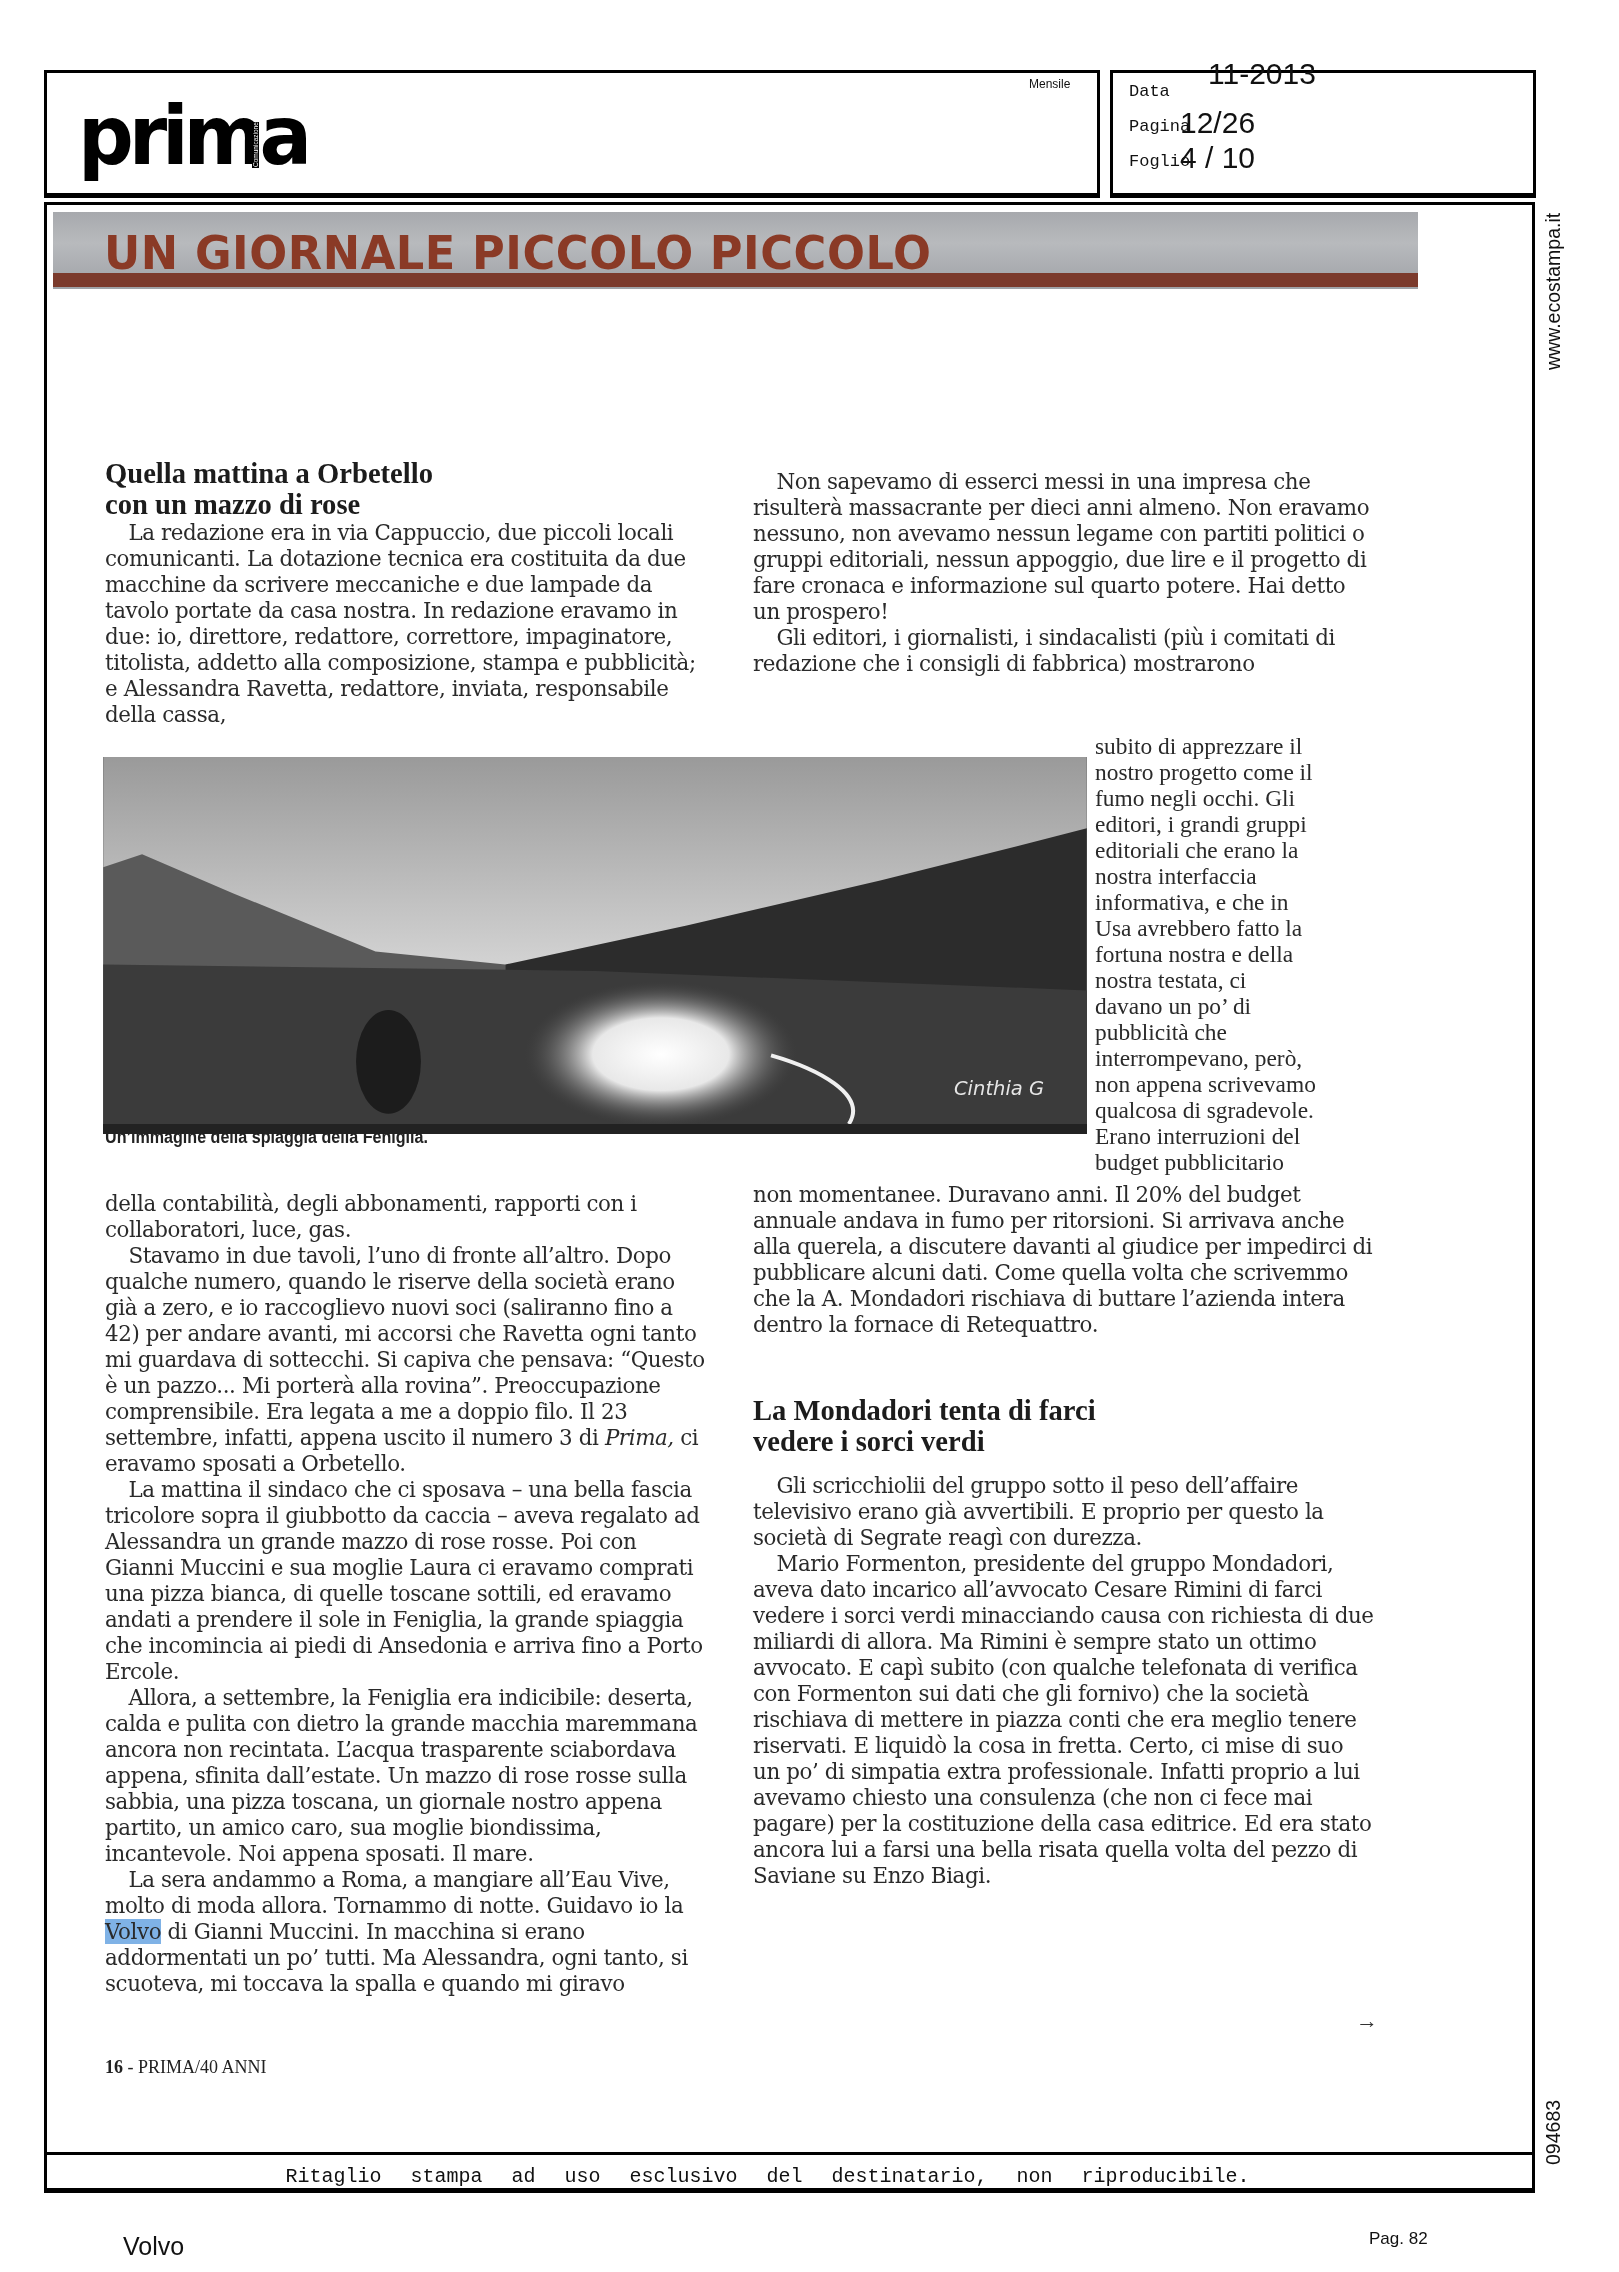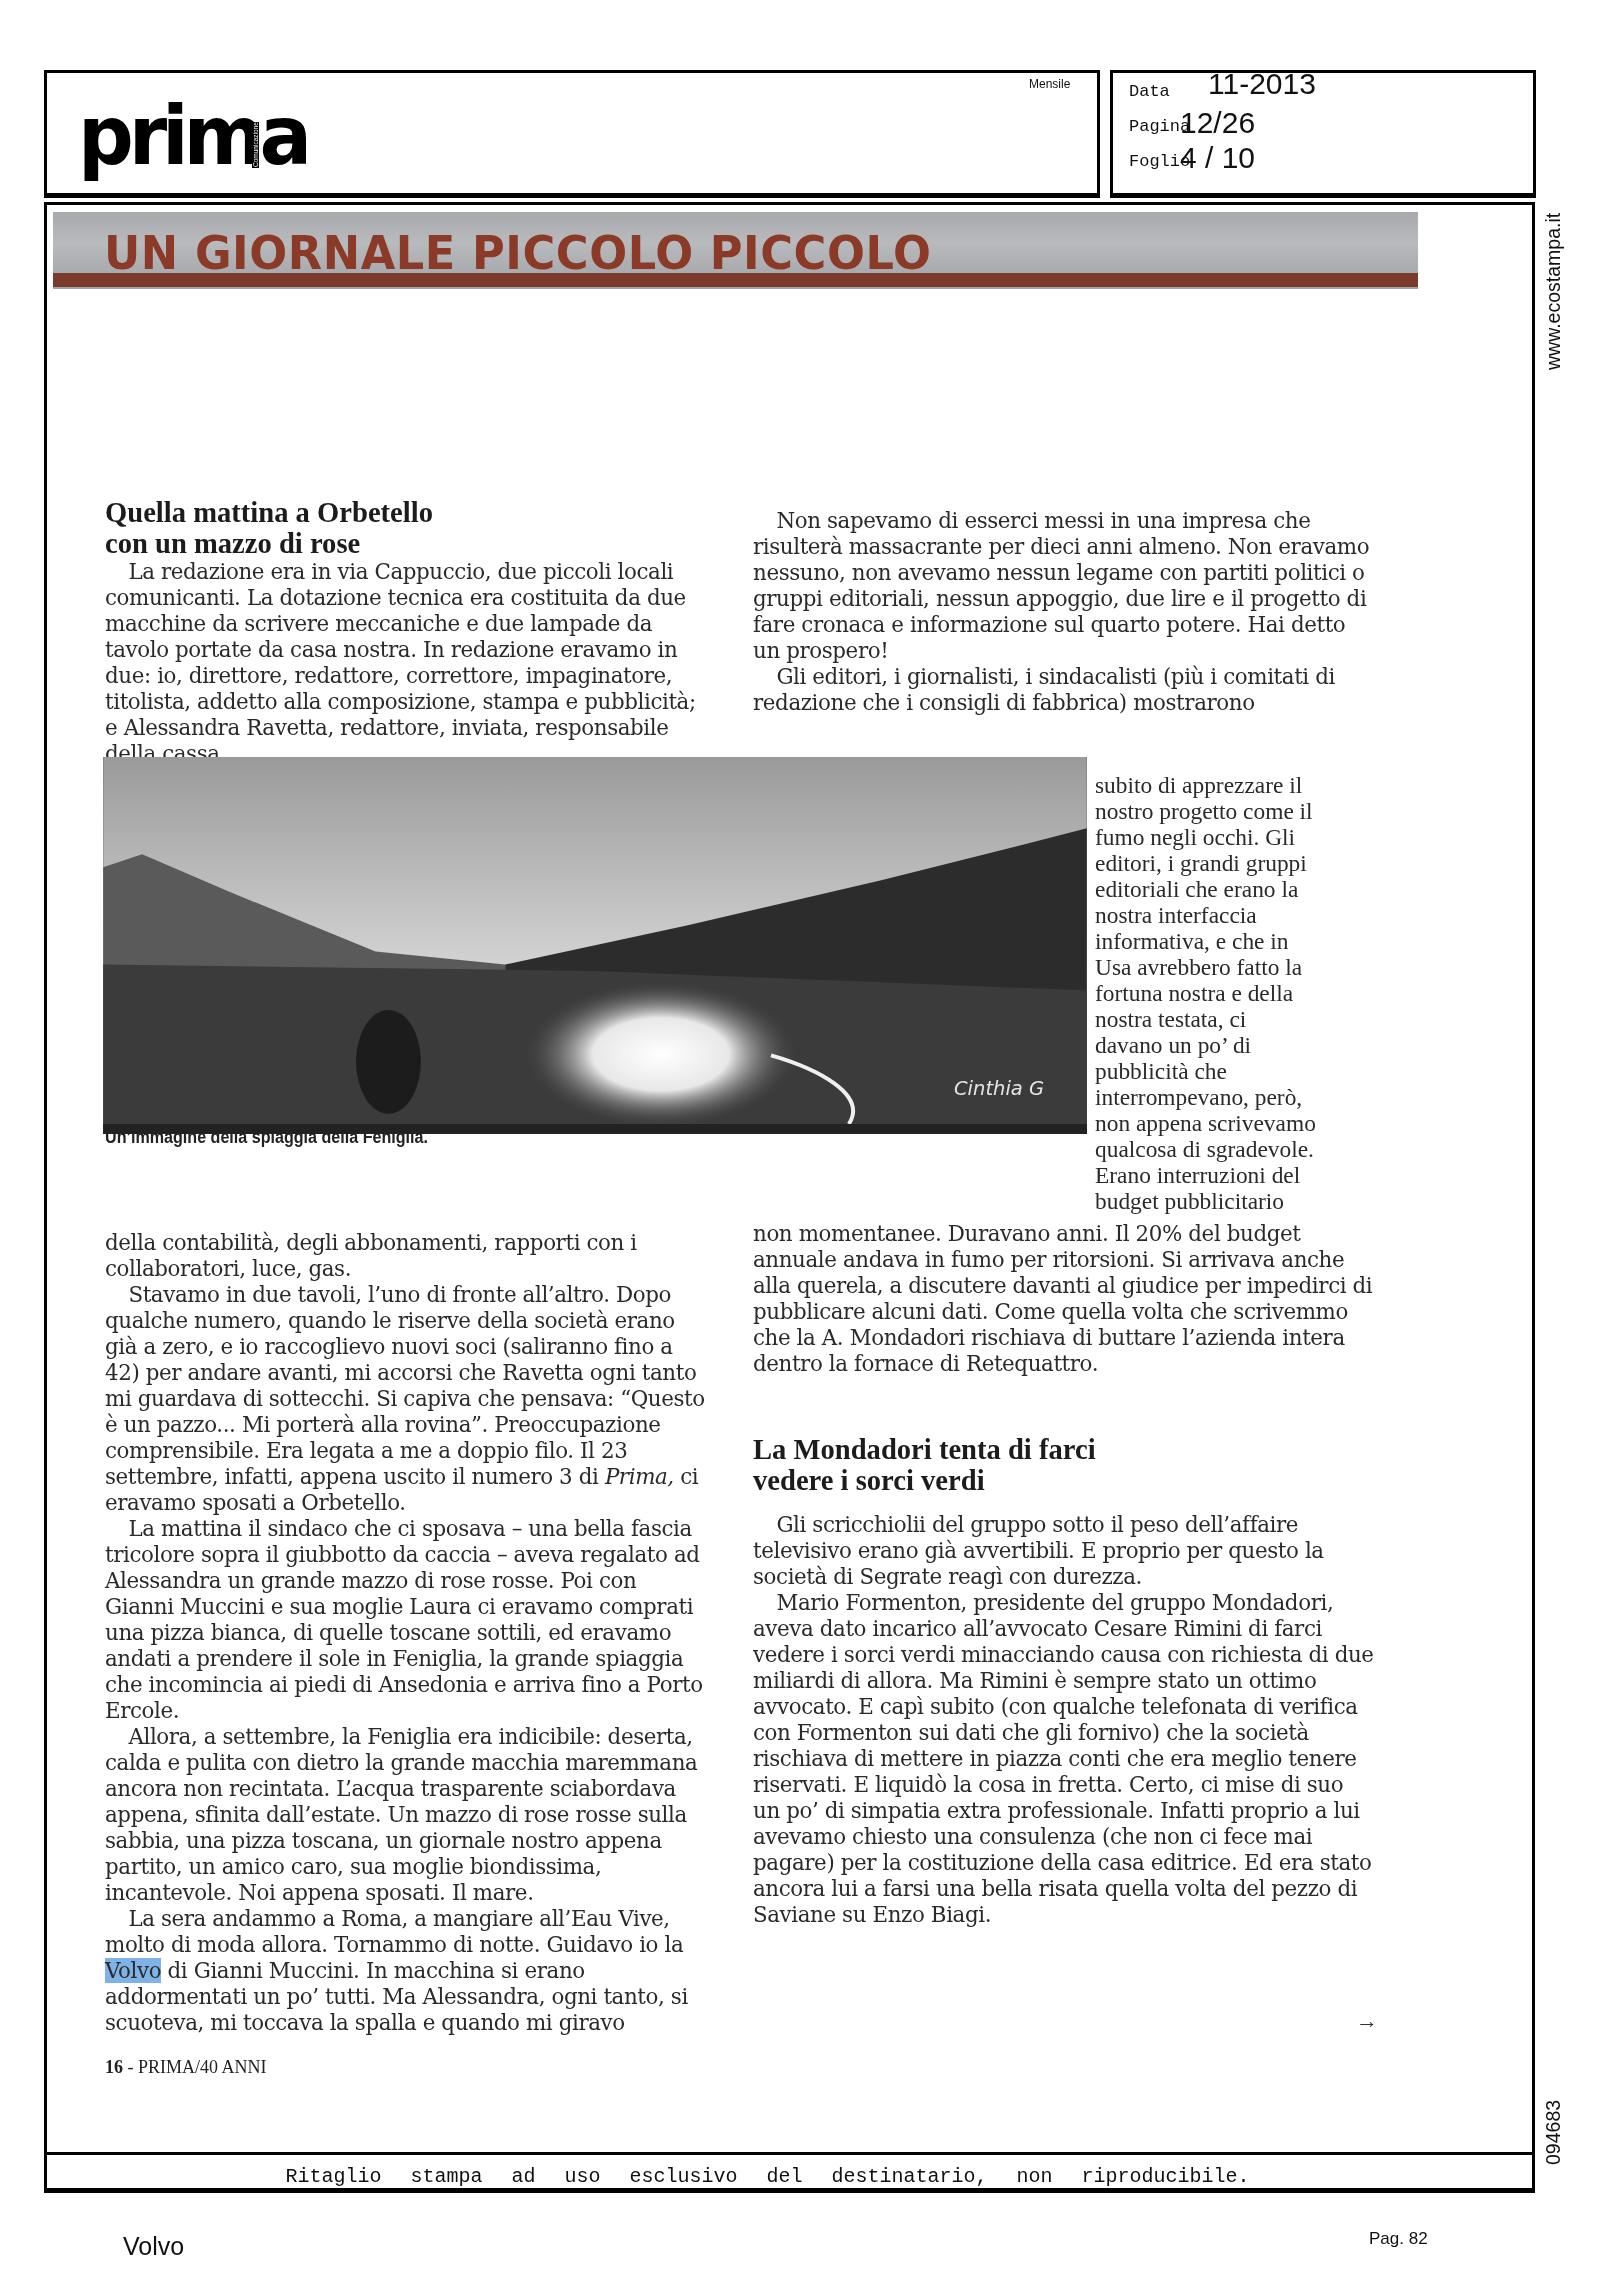--- a/index.html
+++ b/index.html
@@ -24,21 +24,21 @@
   .side-code { left:1538px; top:2077px; width:28.6px; height:91px; }
   .side-code span { position:absolute; left:3.9px; top:88px; transform:rotate(-90deg); transform-origin:0 0; font-size:19.5px; white-space:nowrap; }
 
   
   .banner { left:53px; top:212px; width:1365px; height:77px;
     background:linear-gradient(180deg,#a7a9ad 0%,#b8babd 40%,#9fa2a7 100%); }
   .banner-rule { left:53px; top:273px; width:1365px; height:14.3px; background:#7b3a2c; }
   .banner-title { left:104px; top:225px; font-family:"DejaVu Sans", sans-serif; font-weight:bold; font-size:47px; color:#8a3a26; letter-spacing:0.6px; transform:scaleX(0.95); transform-origin:left; }
 
   
-  .col { font-family:"DejaVu Serif", "Liberation Serif", serif; font-size:21.4px; line-height:26px; color:#2a2a2a;margin-top:39px; }
+  .col { font-family:"DejaVu Serif", "Liberation Serif", serif; font-size:21.4px; line-height:26px; color:#2a2a2a; }
   .col p { margin:0; text-indent:23.4px; }
   .col p.noind { text-indent:0; }
   .col h2 { font-family:"Liberation Serif", serif; font-weight:bold; font-size:28.6px; line-height:31px; margin:0; color:#1c1c1c; }
   .colL { left:105px; width:604px; }
   .colR { left:753px; width:623px; }
   .narrow { left:1095px; width:305px; font-family:"Liberation Serif", serif; font-size:23.4px; line-height:26px; }
   .col .tight { letter-spacing:-0.4px; }
   .hl { background:#7fb2e6; }
   em { font-style:italic; }
 
@@ -58,21 +58,21 @@
 </head>
 <body>
 
 <div class="abs hdr-left"></div>
 <div class="abs logo">prima</div>
 <div class="abs logo-sub">Comunicazione</div>
 <div class="abs mensile">Mensile</div>
 
 <div class="abs hdr-right"></div>
 <div class="abs meta-label" style="left:1129px;top:82px;">Data</div>
-<div class="abs meta-value" style="left:1208px;top:67px;">11-2013</div>
+<div class="abs meta-value" style="left:1208px;top:57px;">11-2013</div>
 <div class="abs meta-label" style="left:1129px;top:117px;">Pagina</div>
 <div class="abs meta-value" style="left:1180px;top:106px;">12/26</div>
 <div class="abs meta-label" style="left:1129px;top:152px;">Foglio</div>
 <div class="abs meta-value" style="left:1180px;top:141px;">4 / 10</div>
 
 <div class="abs frame"></div>
 <div class="abs side-url">
     <span>www.ecostampa.it</span>
   </div>
 <div class="abs side-code">

